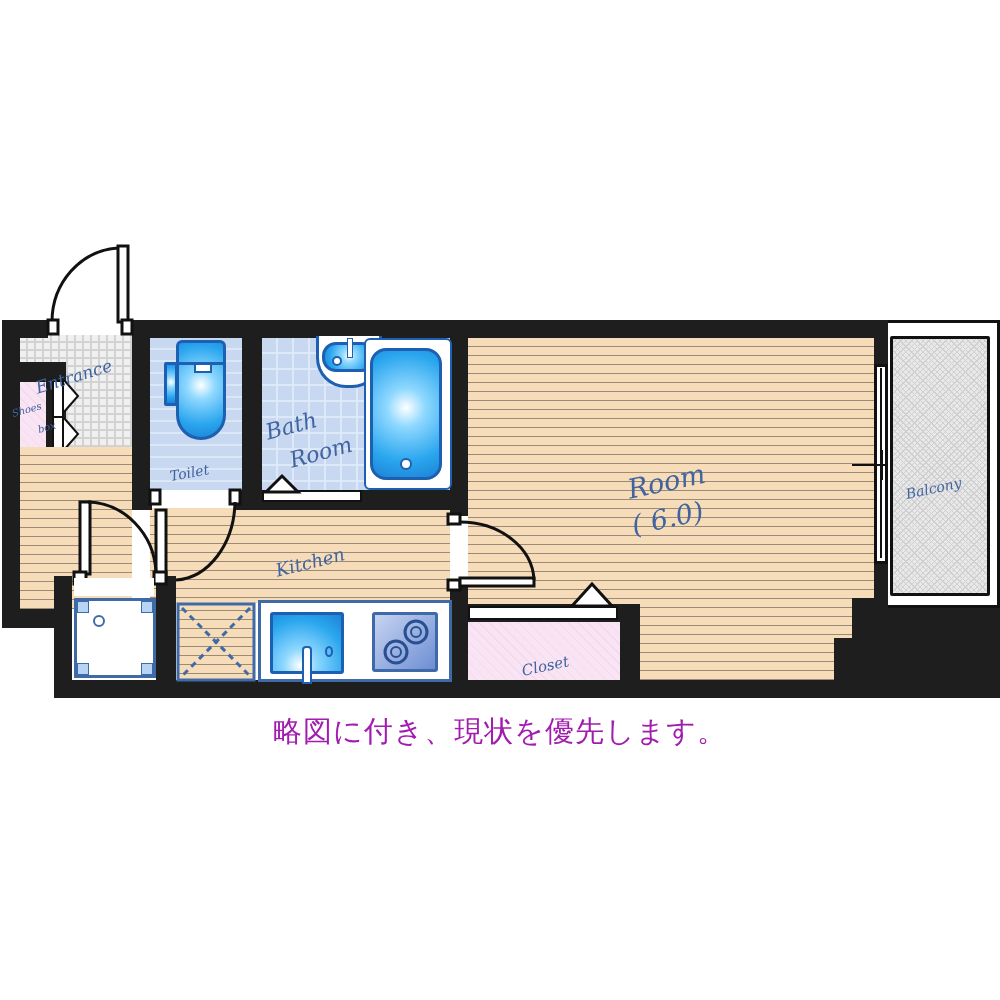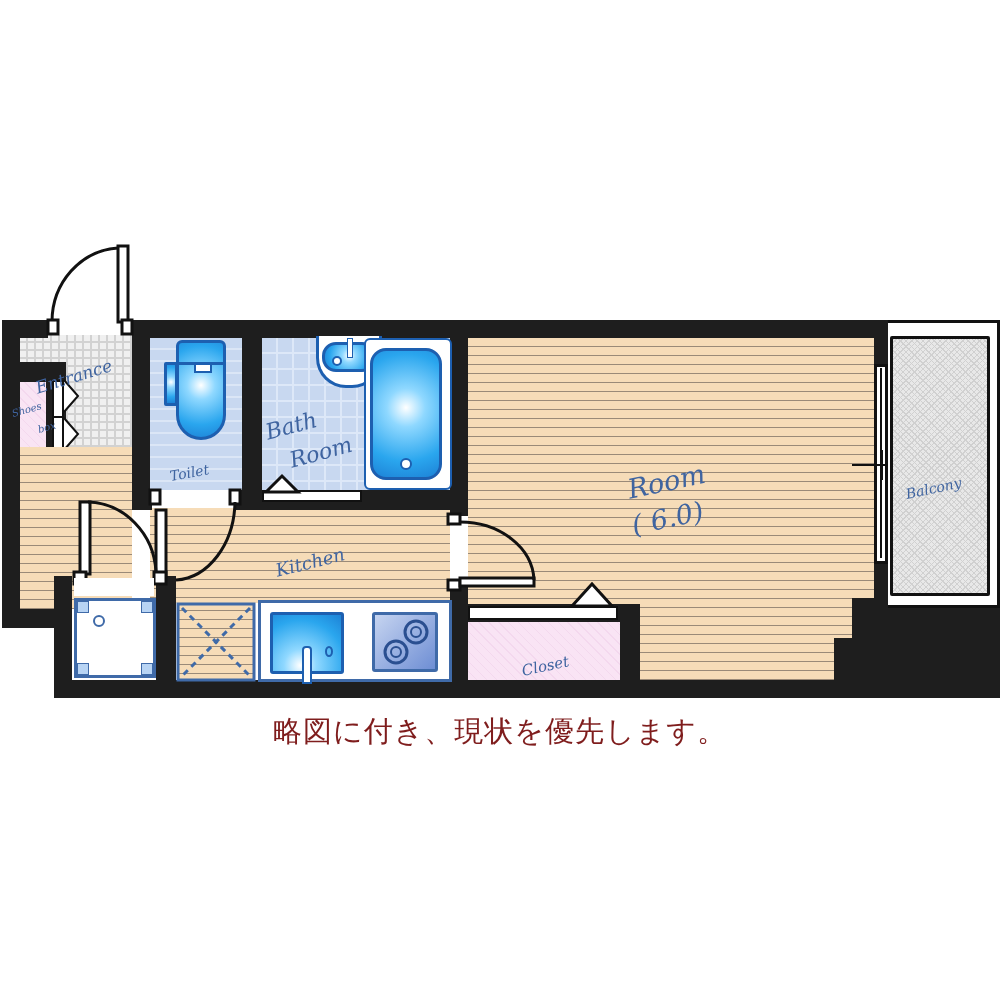--- a/index.html
+++ b/index.html
@@ -57,21 +57,21 @@
     border: 3px solid #1d5fb0;
     background: radial-gradient(circle at 50% 45%, #ffffff 0%, #8fd8ff 25%, #2aa6ee 70%, #1d82d6 100%);
     box-sizing: border-box;
   }
   .caption {
     position: absolute;
     left: 0; width: 1000px; top: 712px;
     text-align: center;
     font-family: "DejaVu Sans", sans-serif;
     font-size: 29px;
-    color: #7f1d1d;
+    color: #a21caf;
     letter-spacing: 1px;
   }
   svg { position: absolute; overflow: visible; }
 </style>
 </head>
 <body>
 
 <div class="abs" style="left:0;top:0;width:1000px;height:700px;">
 
   <div class="tile-grey" style="left:20px;top:335px;width:112px;height:112px;"></div>

